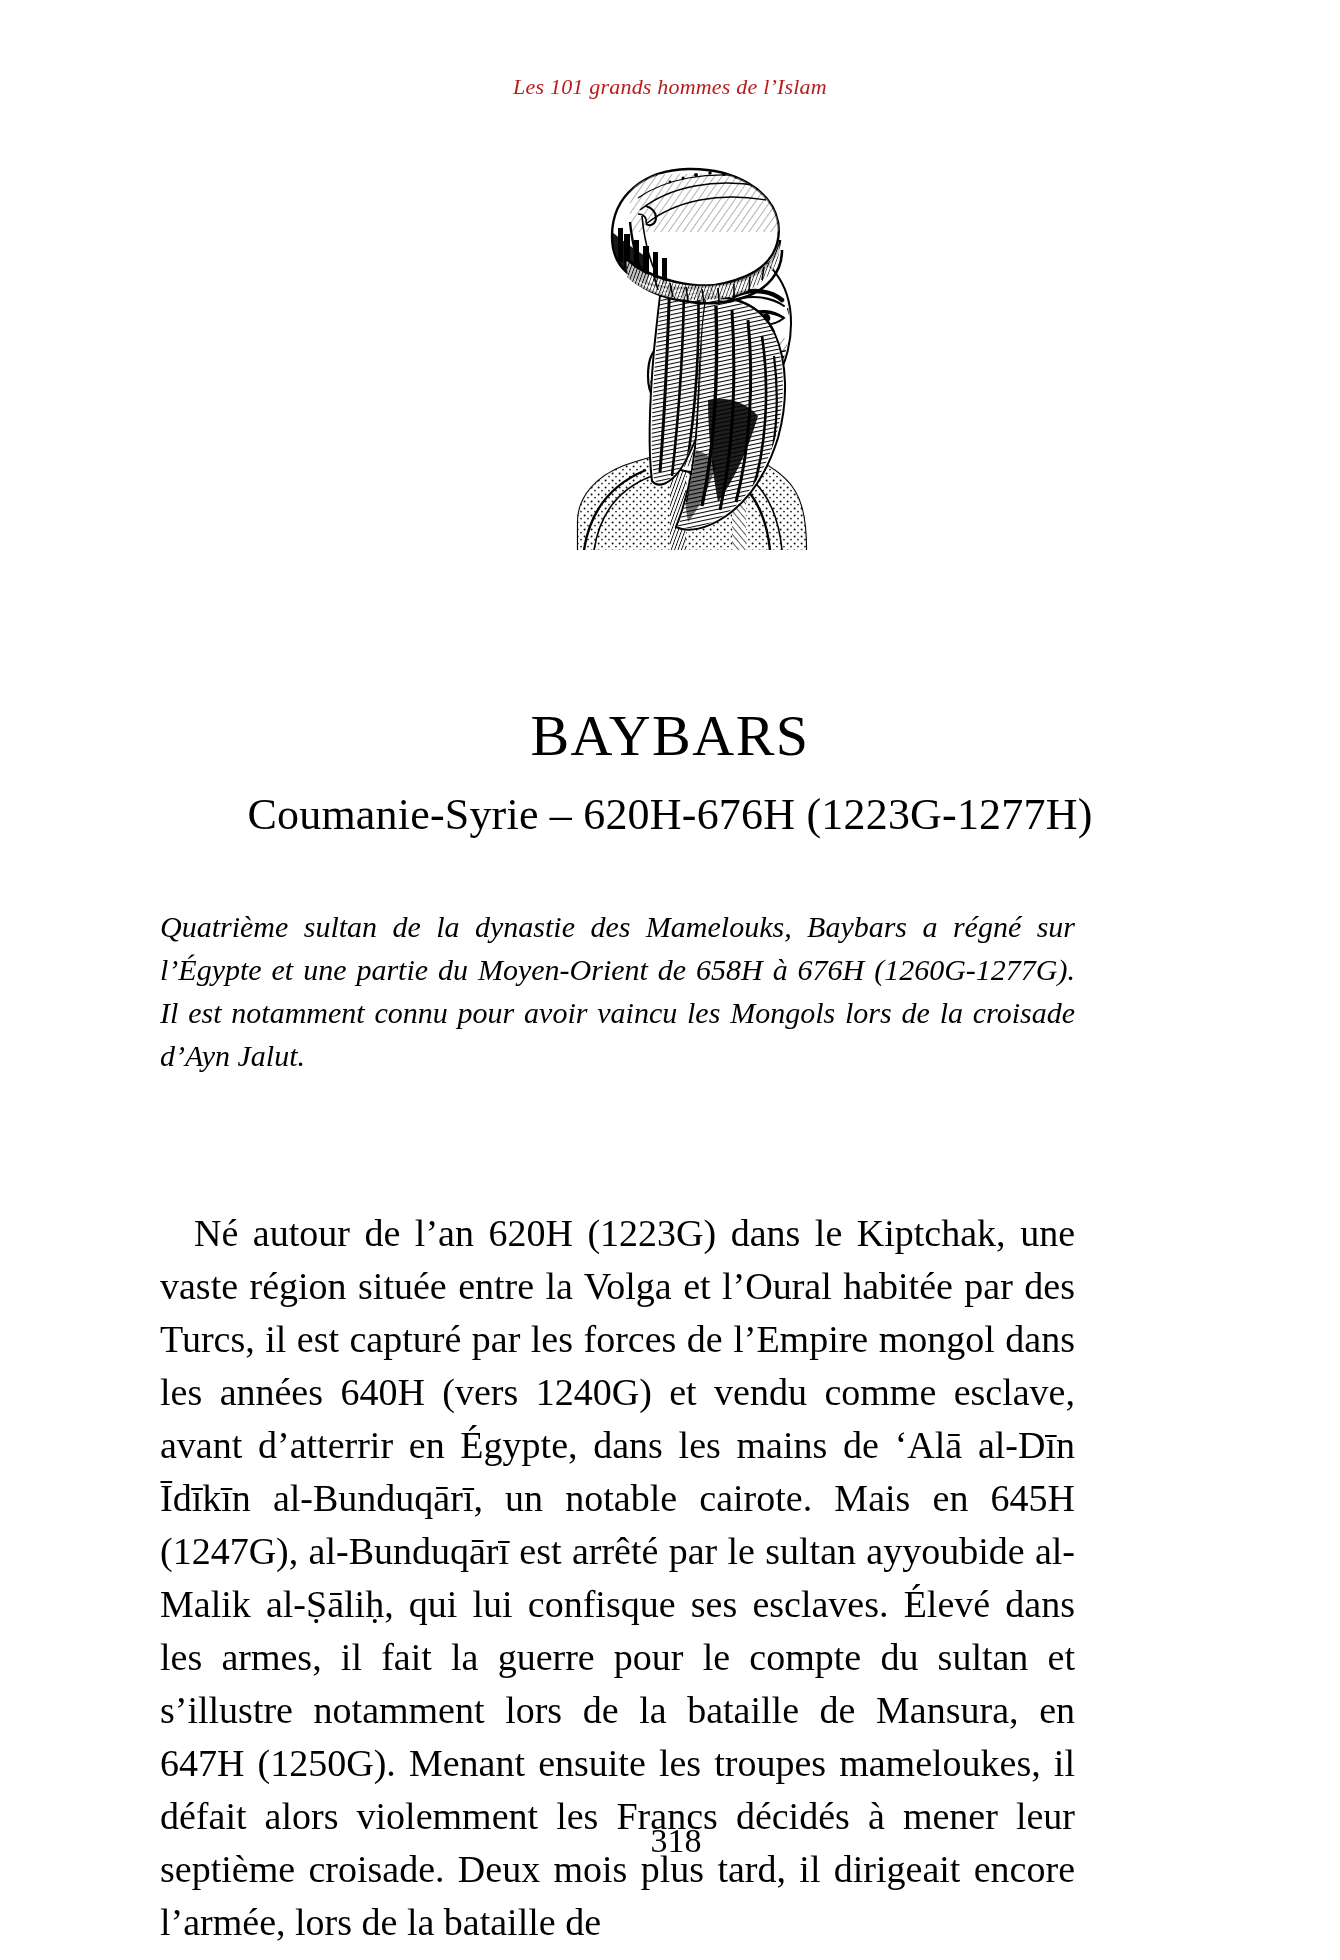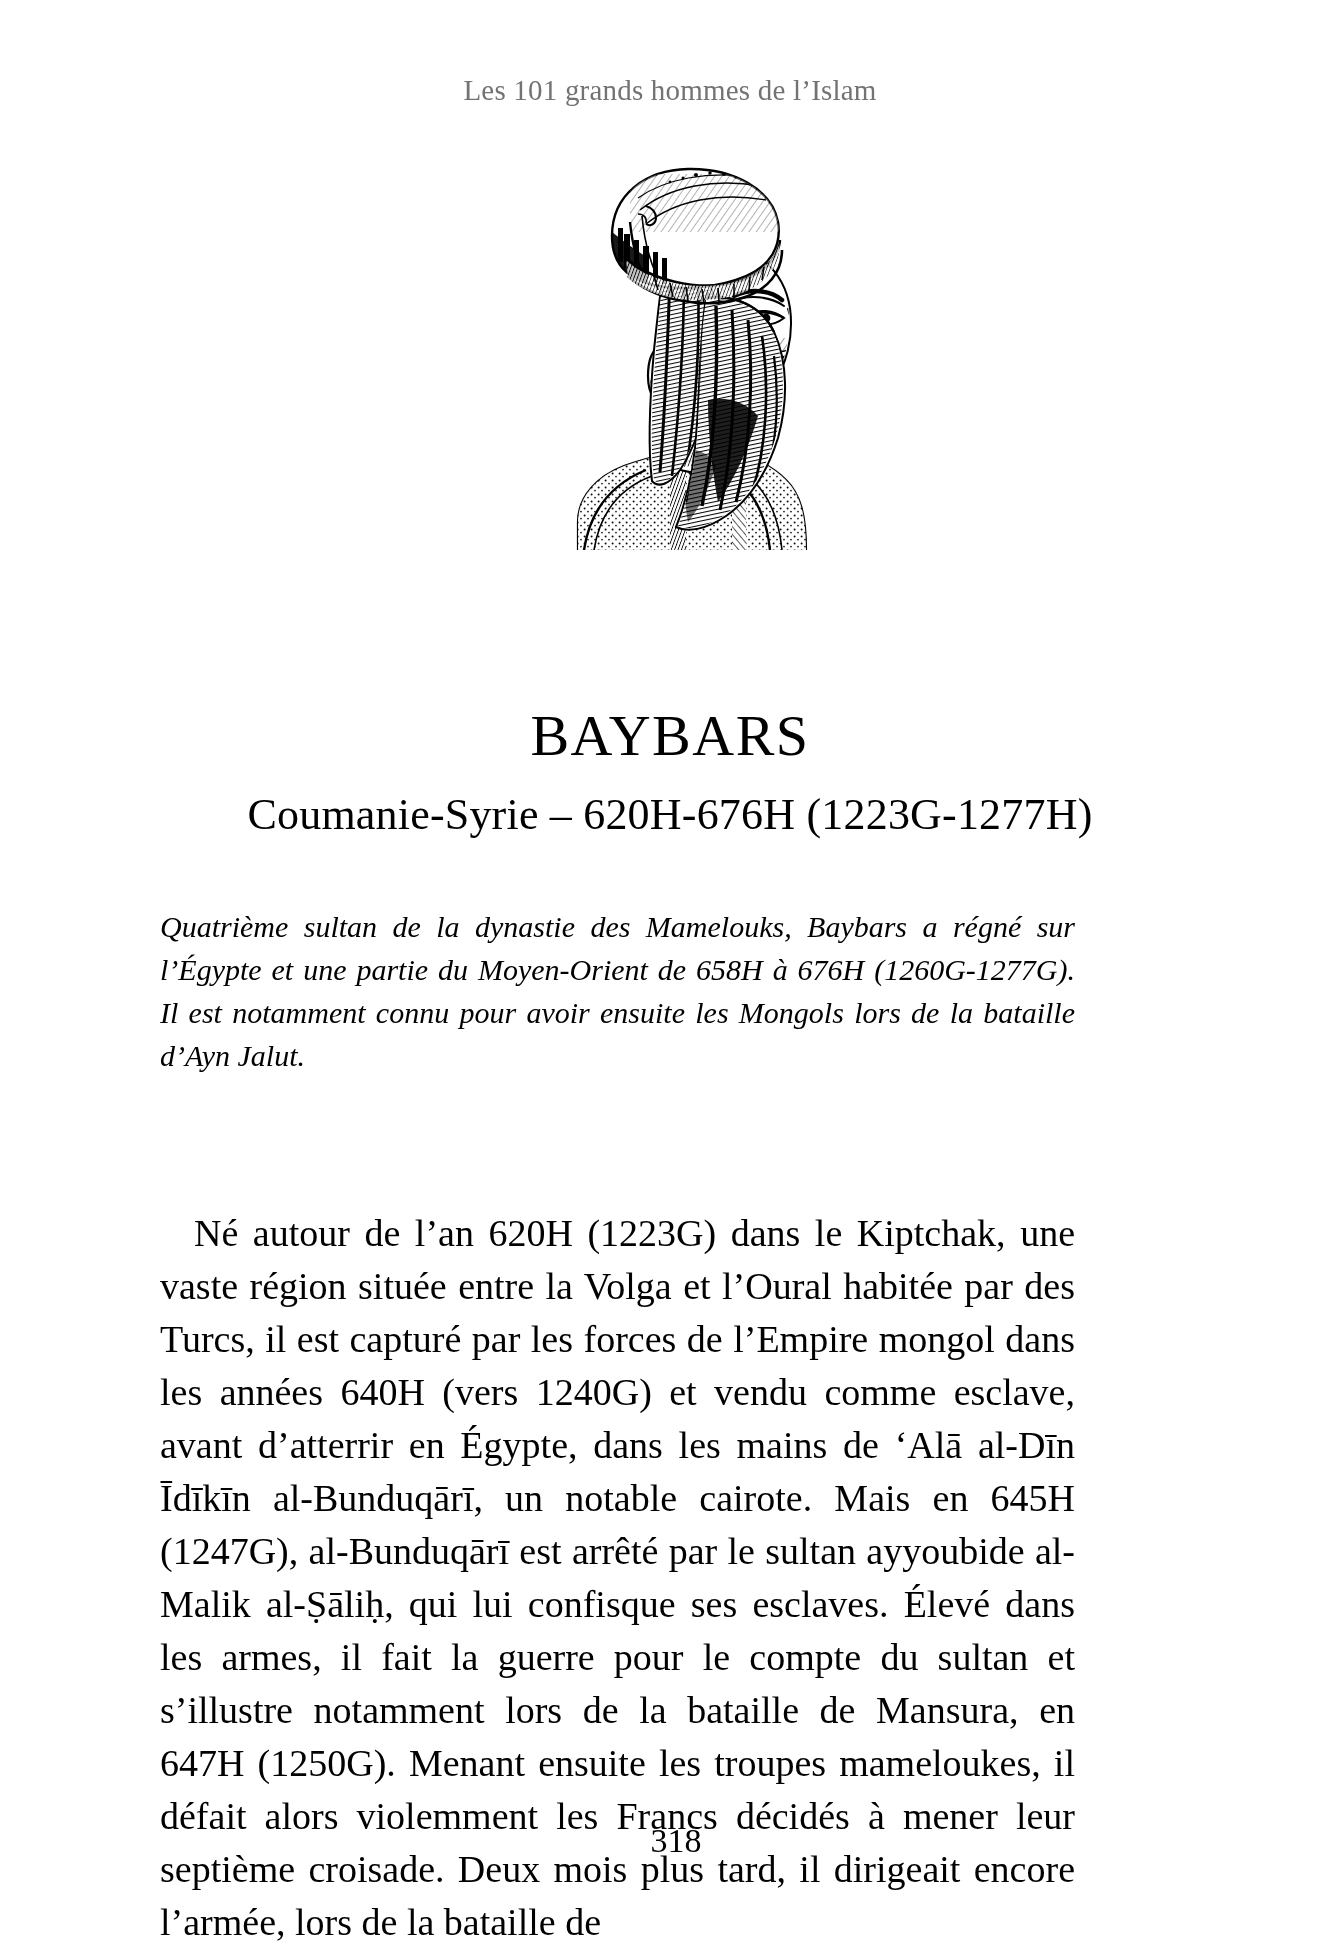--- a/index.html
+++ b/index.html
@@ -22,23 +22,24 @@
     background: #ffffff;
   }
 
   
   .running-head {
     position: absolute;
     top: 74px;
     left: 0;
     right: 0;
     text-align: center;
-    font-size: 29px;
+    font-style: italic;
+    font-size: 22px;
     letter-spacing: 0.2px;
-    color: #737373;
+    color: #b91c1c;
   }
 
   
   .illustration-wrap {
     position: absolute;
     top: 150px;
     left: 0;
     right: 0;
     display: flex;
     justify-content: center;
@@ -337,21 +338,21 @@
         <path d="M118 64 C124 64 127 68 126 73" fill="none" stroke="#000" stroke-width="1.6"></path>
       </g>
     </svg>
   </div>
 
   <div class="title-block">
     <h1 class="chapter-title">BAYBARS</h1>
     <div class="chapter-subtitle">Coumanie-Syrie – 620H-676H (1223G-1277H)</div>
   </div>
 
-  <div class="lede">Quatrième sultan de la dynastie des Mamelouks, Baybars a régné sur l’Égypte et une partie du Moyen-Orient de 658H à 676H (1260G-1277G). Il est notamment connu pour avoir ensuite les Mongols lors de la bataille d’Ayn Jalut.</div>
+  <div class="lede">Quatrième sultan de la dynastie des Mamelouks, Baybars a régné sur l’Égypte et une partie du Moyen-Orient de 658H à 676H (1260G-1277G). Il est notamment connu pour avoir vaincu les Mongols lors de la croisade d’Ayn Jalut.</div>
 
   <div class="body-text">
     <p>Né autour de l’an 620H (1223G) dans le Kiptchak, une vaste région située entre la Volga et l’Oural habitée par des Turcs, il est capturé par les forces de l’Empire mongol dans les années 640H (vers 1240G) et vendu comme esclave, avant d’atterrir en Égypte, dans les mains de ‘Alā al-Dīn Īdīkīn al-Bunduqārī, un notable cairote. Mais en 645H (1247G), al-Bunduqārī est arrêté par le sultan ayyoubide al-Malik al-Ṣāliḥ, qui lui confisque ses esclaves. Élevé dans les armes, il fait la guerre pour le compte du sultan et s’illustre notamment lors de la bataille de Mansura, en 647H (1250G). Menant ensuite les troupes mameloukes, il défait alors violemment les Francs décidés à mener leur septième croisade. Deux mois plus tard, il dirigeait encore l’armée, lors de la bataille de</p>
   </div>
 
   <div class="folio">318</div>
 
 </div>
 
 </body></html>

